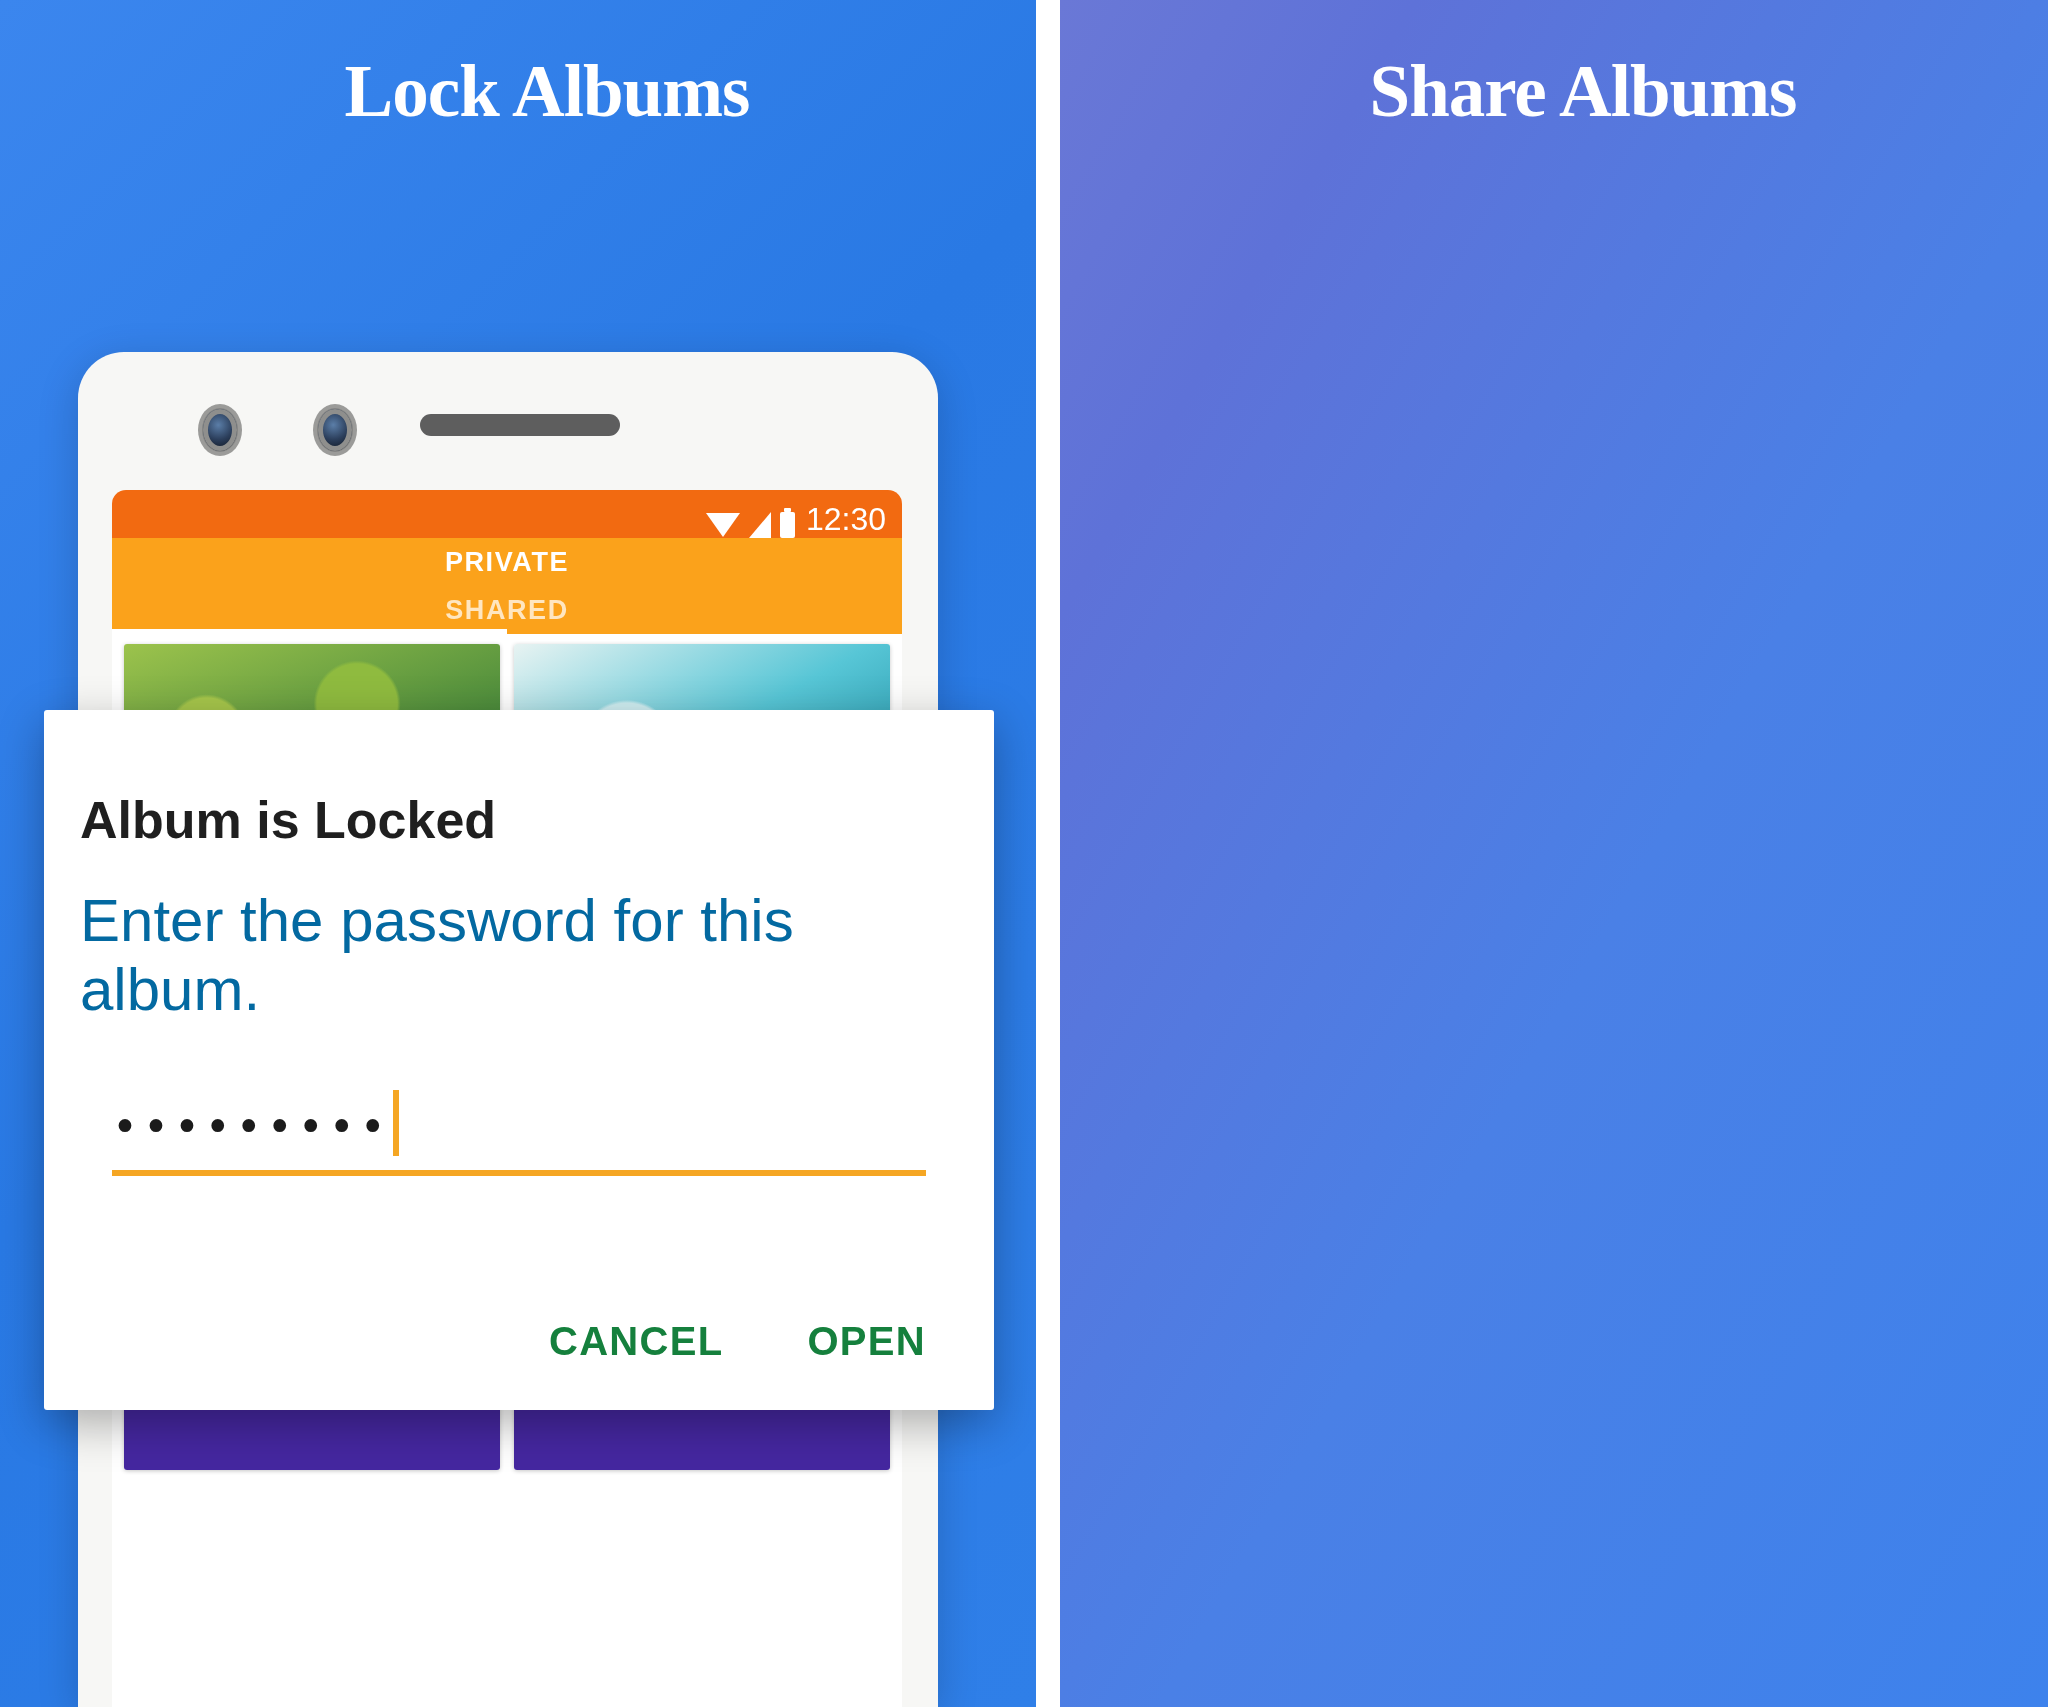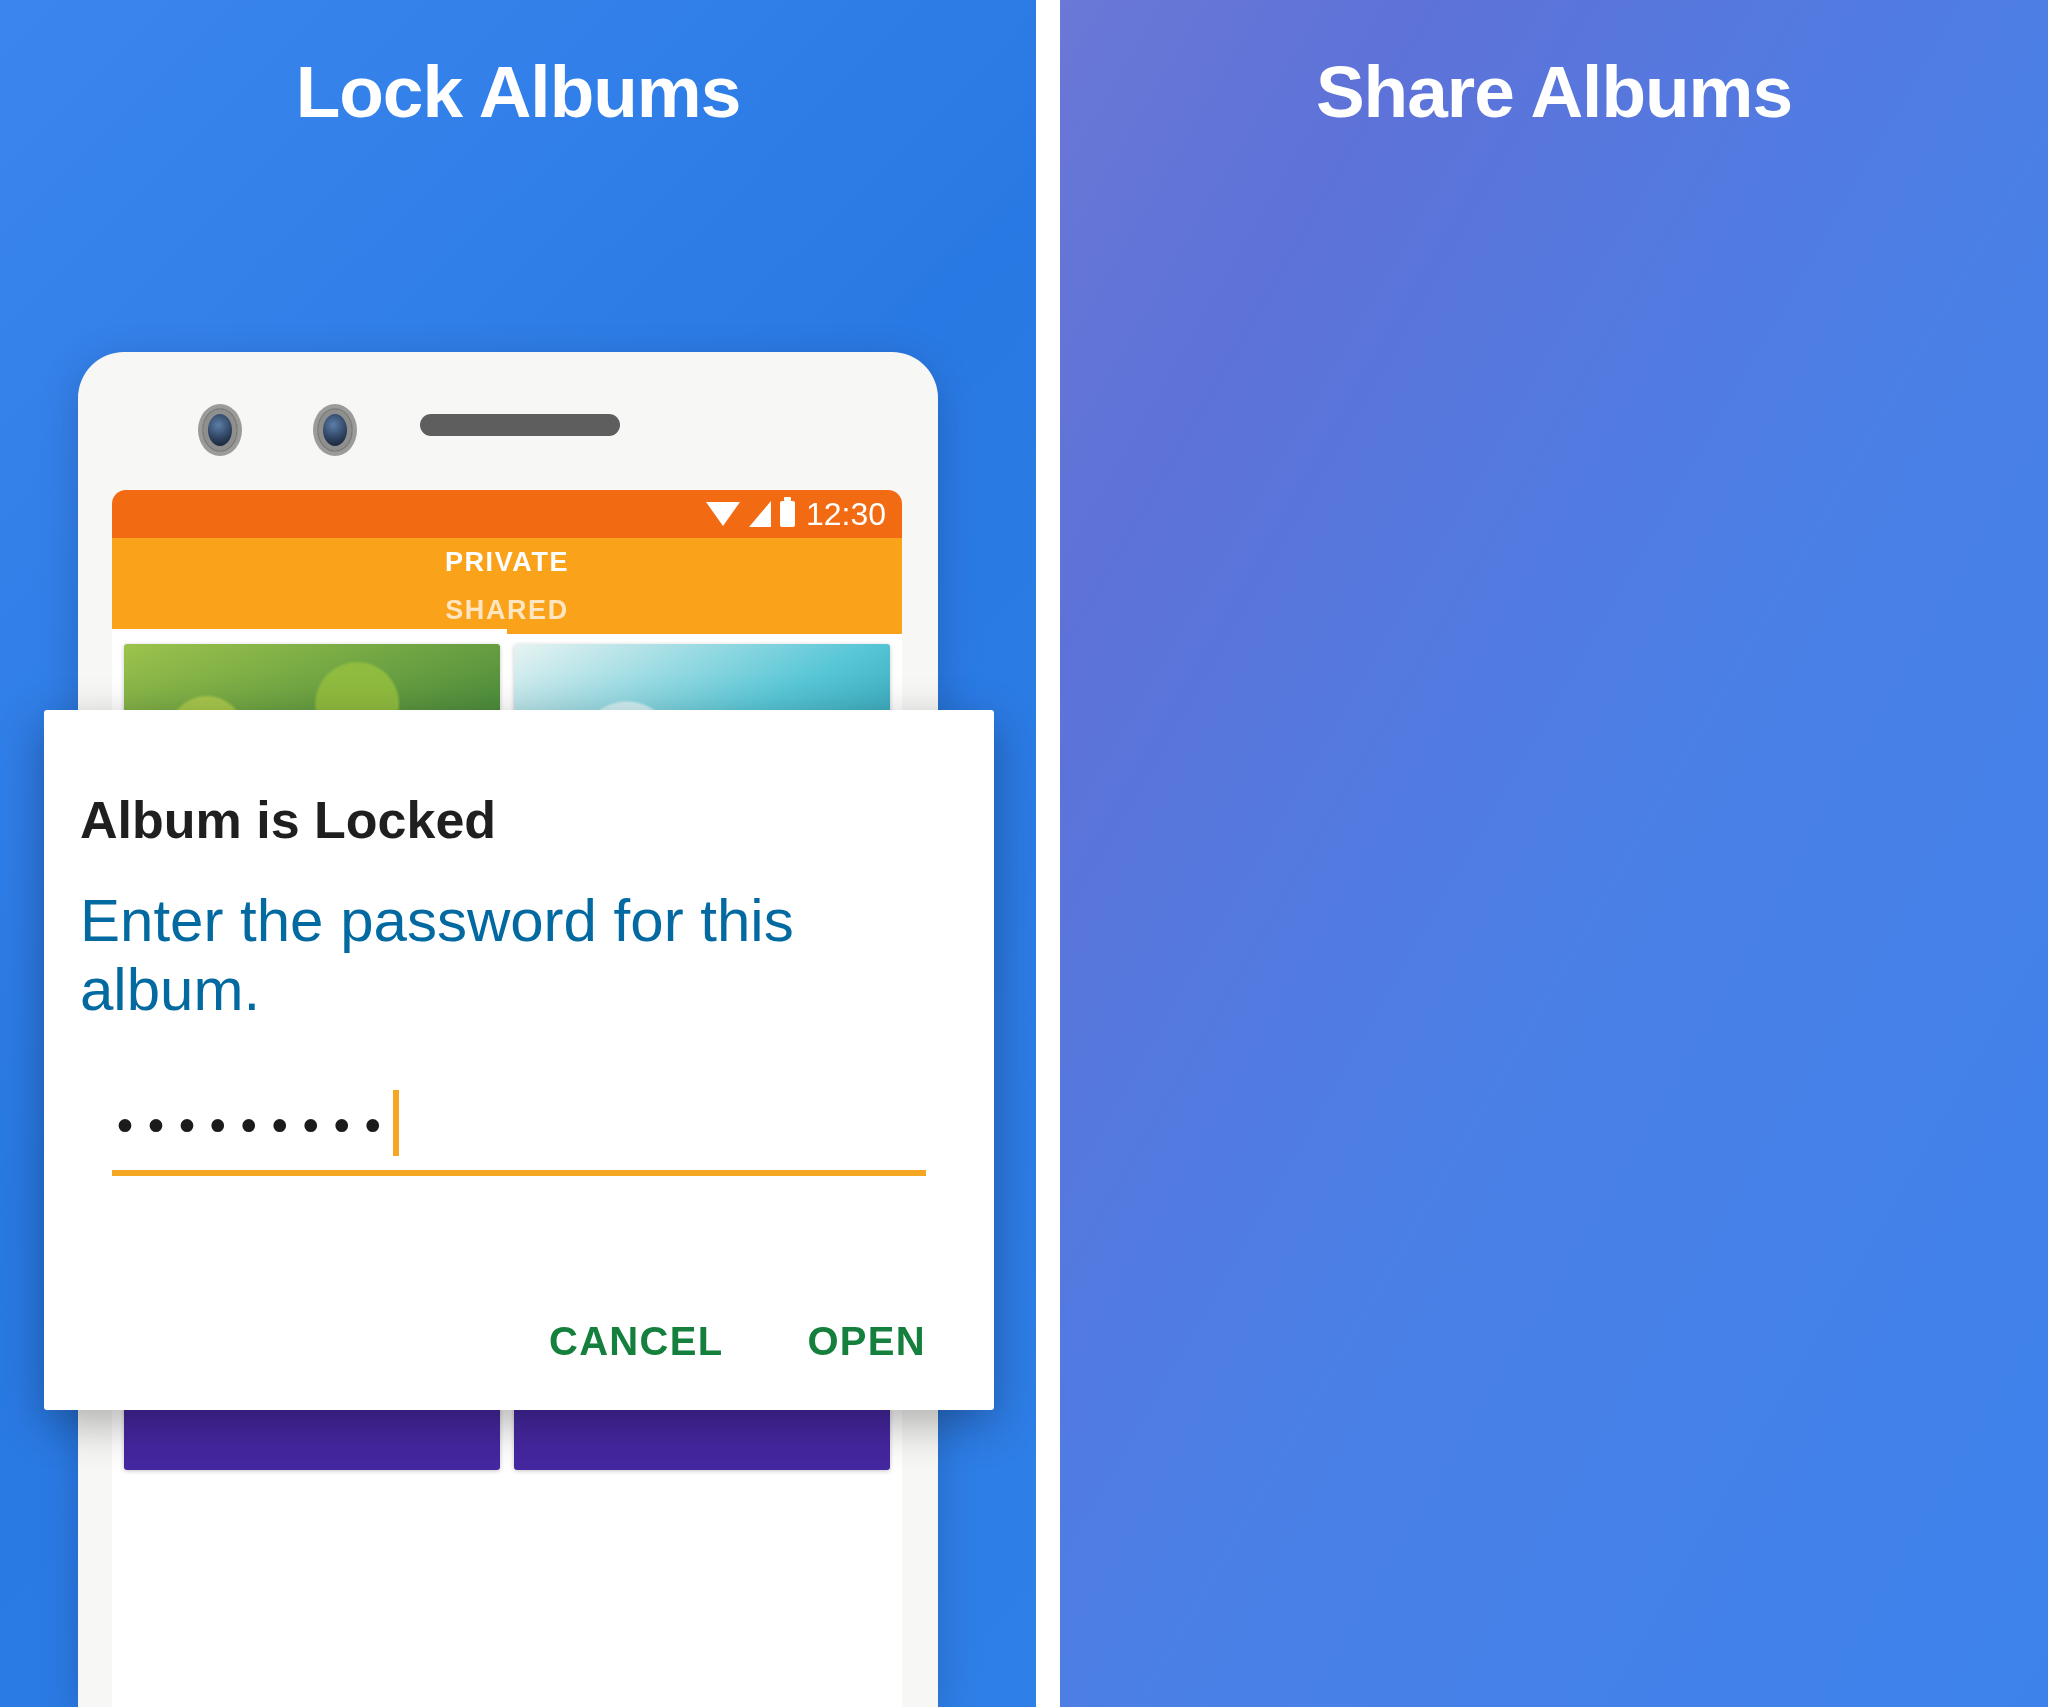--- a/index.html
+++ b/index.html
@@ -7,21 +7,21 @@
 
   .canvas{position:relative;width:2048px;height:1707px;overflow:hidden;background:#ffffff;}
 
   
   .panel{position:absolute;top:0;height:1707px;overflow:hidden;}
   .panel-left{left:0;width:1036px;background:linear-gradient(135deg,#3b86ee 0%,#2979e4 45%,#2f7fe8 100%);}
   .panel-right{left:1060px;width:988px;background:linear-gradient(120deg,#6a78d6 0%,#5e72d8 18%,#4a80e6 55%,#3d82ec 100%);}
 
   .headline{position:absolute;left:0;width:100%;text-align:center;color:#ffffff;
             font-weight:bold;font-size:73px;letter-spacing:-1px;
-            font-family:Liberation Sans, sans-serif;}
+            font-family:Liberation Serif, serif;padding-left:29px;}
   .headline.left{top:50px;}
   .headline.right{top:50px;}
 
   
   .phone{position:absolute;background:#f7f7f5;border-radius:46px 46px 0 0;
          box-shadow:0 10px 40px rgba(0,0,0,.18);}
   .phone-left{left:78px;top:352px;width:860px;height:1355px;}
 
   .cam{position:absolute;width:34px;height:42px;border-radius:50%;
        background:radial-gradient(circle at 45% 38%,#5b7ea8 0%,#2c3f5c 45%,#16202f 75%,#0d141d 100%);
@@ -29,21 +29,21 @@
   .cam-ring{position:absolute;width:44px;height:52px;border-radius:50%;background:#9b9b99;}
   .speaker{position:absolute;height:22px;border-radius:11px;background:#5e5e5e;}
 
   
   .screen{position:absolute;overflow:hidden;background:#ffffff;}
   .screen-left{left:112px;top:490px;width:790px;height:1217px;border-radius:14px 14px 0 0;}
 
   
   .statusbar{position:relative;height:48px;display:flex;align-items:center;justify-content:flex-end;
              padding-right:16px;box-sizing:border-box;color:#ffffff;font-size:33px;font-weight:500;}
-  .sb-left{background:#f26a11;}
+  .sb-left{background:#f26a11;align-items:flex-end;}
   .sb-icons{display:flex;align-items:center;gap:9px;margin-right:11px;}
   .ic-wifi{width:0;height:0;border-left:17px solid transparent;border-right:17px solid transparent;border-top:24px solid #fff;}
   .ic-sig{width:0;height:0;border-left:22px solid transparent;border-bottom:26px solid #fff;}
   .ic-bat{width:15px;height:26px;background:#fff;border-radius:2px;position:relative;}
   .ic-bat:before{content:"";position:absolute;left:4px;top:-4px;width:7px;height:4px;background:#fff;border-radius:1px;}
   .sb-time{font-family:"Liberation Sans",sans-serif;font-size:32px;letter-spacing:0px;}
 
   
   .tabs{display:flex;position:relative;}
   .tabs-left{background:#fba21b;height:96px;flex-direction:column;}

